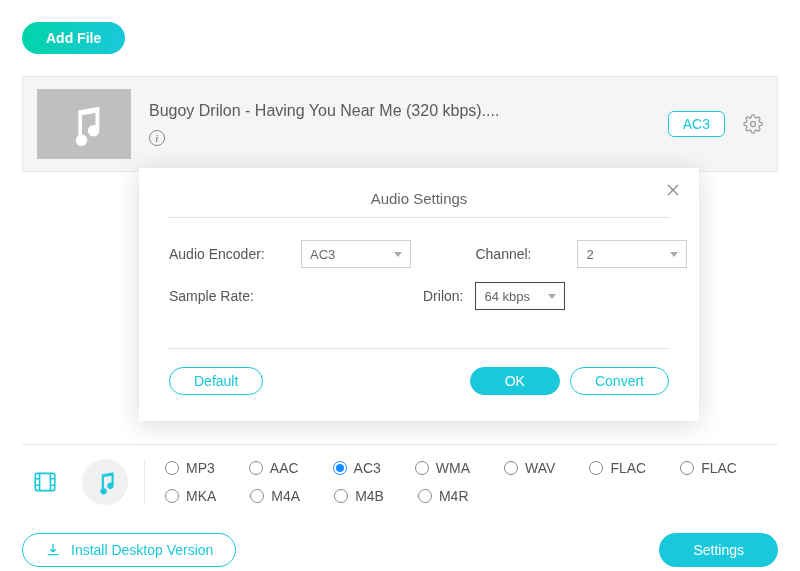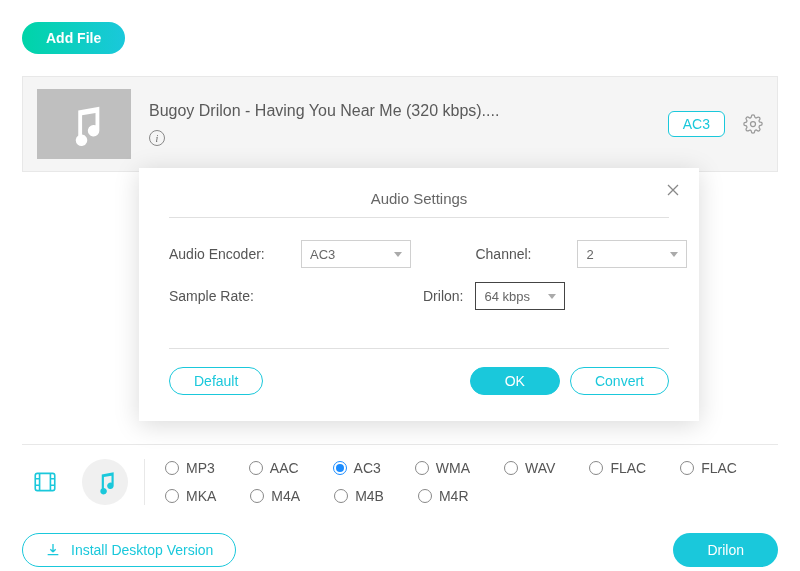--- a/index.html
+++ b/index.html
@@ -176,17 +176,17 @@
     </div>
 </div>
 
 <div class="bottom-bar">
   <button class="install">
     <svg width="16" height="16" viewBox="0 0 24 24" fill="none" stroke="#1ac8db" stroke-width="2">
         <path d="M12 3v12m0 0l-4-4m4 4l4-4M4 19h16"></path>
       </svg>
     <span>Install Desktop Version</span>
   </button>
-  <button class="convert">Drilon</button>
+  <button class="convert">Settings</button>
 </div>
 
 
 
 
 </body></html>

